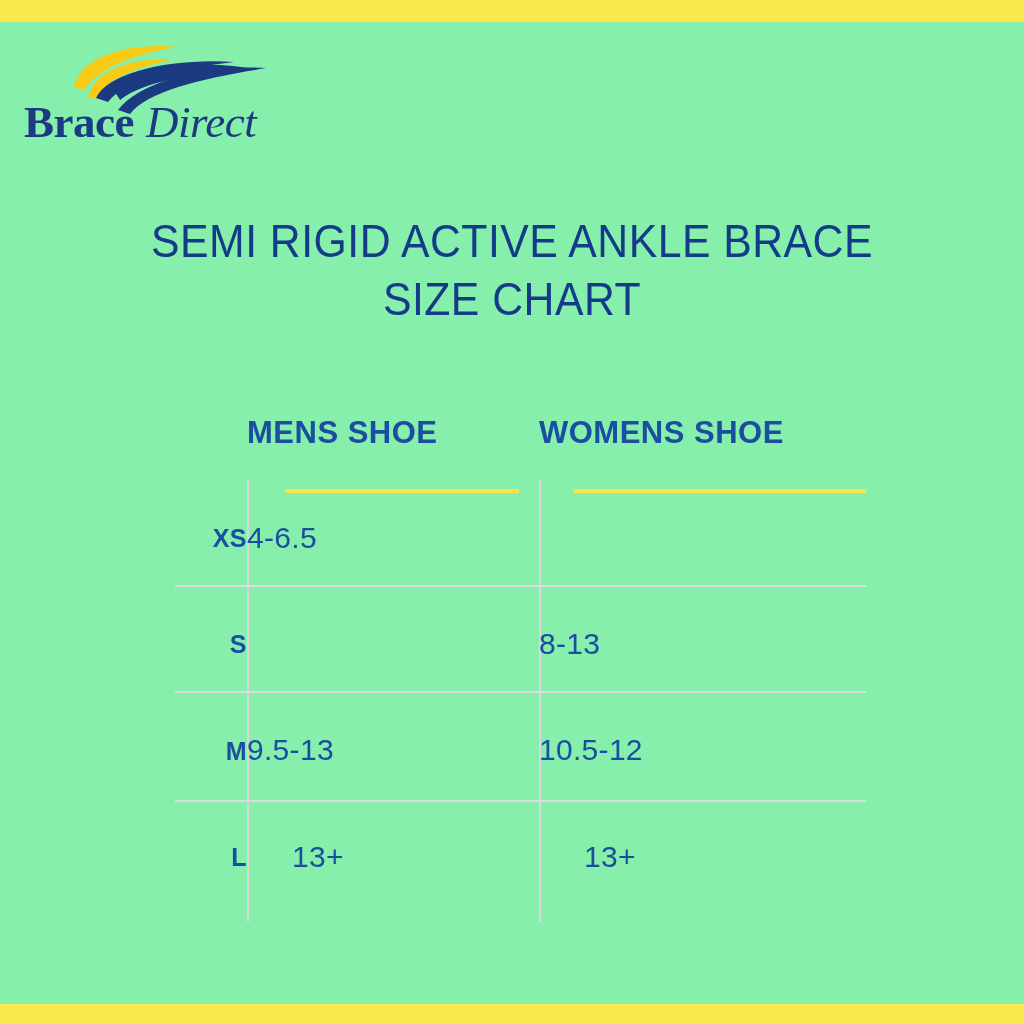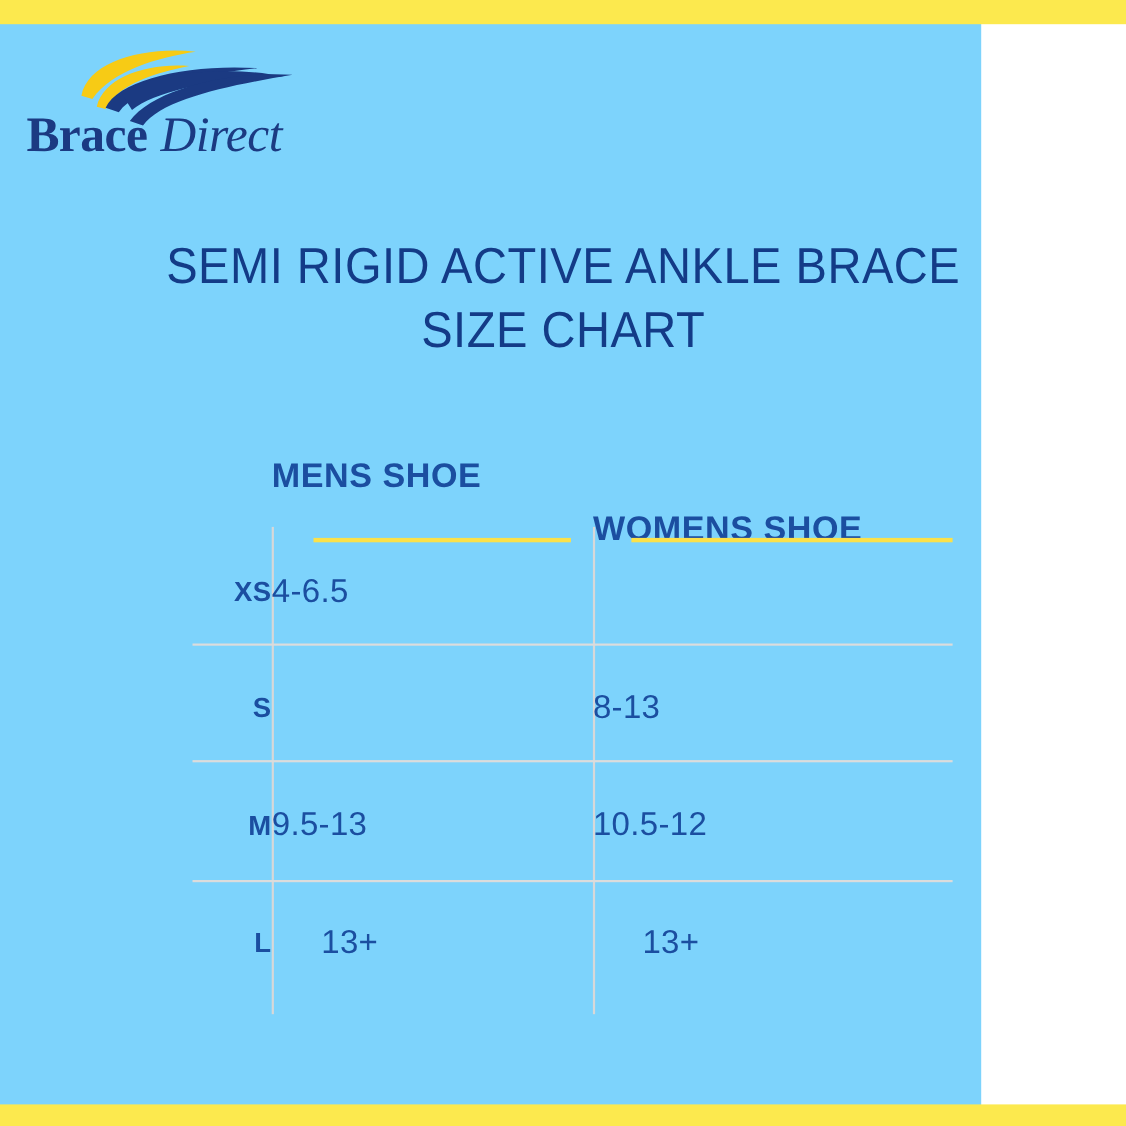--- a/index.html
+++ b/index.html
@@ -11,23 +11,23 @@
     width: 1024px;
     height: 1024px;
     background: #ffffff;
     font-family: "Liberation Sans", sans-serif;
     overflow: hidden;
     position: relative;
   }
 
   .page {
     position: relative;
-    width: 892px;
+    width: 1024px;
     height: 1024px;
-    background: #7dd3fc;
+    background: #86efac;
   }
 
   
   .bar-top {
     position: absolute;
     left: 0;
     top: 0;
     width: 1024px;
     height: 22px;
     background: #FCE94E;
@@ -111,21 +111,21 @@
     top: 412px;
     height: 42px;
     line-height: 42px;
     color: #1B4EA0;
     font-size: 31px;
     font-weight: bold;
     letter-spacing: 0.5px;
     white-space: nowrap;
   }
   .col-head-mens  { left: 247px; width: 292px; }
-  .col-head-womens{ left: 539px; width: 327px; margin-top: 48px; }
+  .col-head-womens{ left: 539px; width: 327px; }
 
   .head-rule {
     position: absolute;
     top: 489px;
     height: 4px;
     background: #FBE14A;
   }
   .head-rule-mens   { left: 285px; width: 234px; }
   .head-rule-womens { left: 574px; width: 292px; }
 

